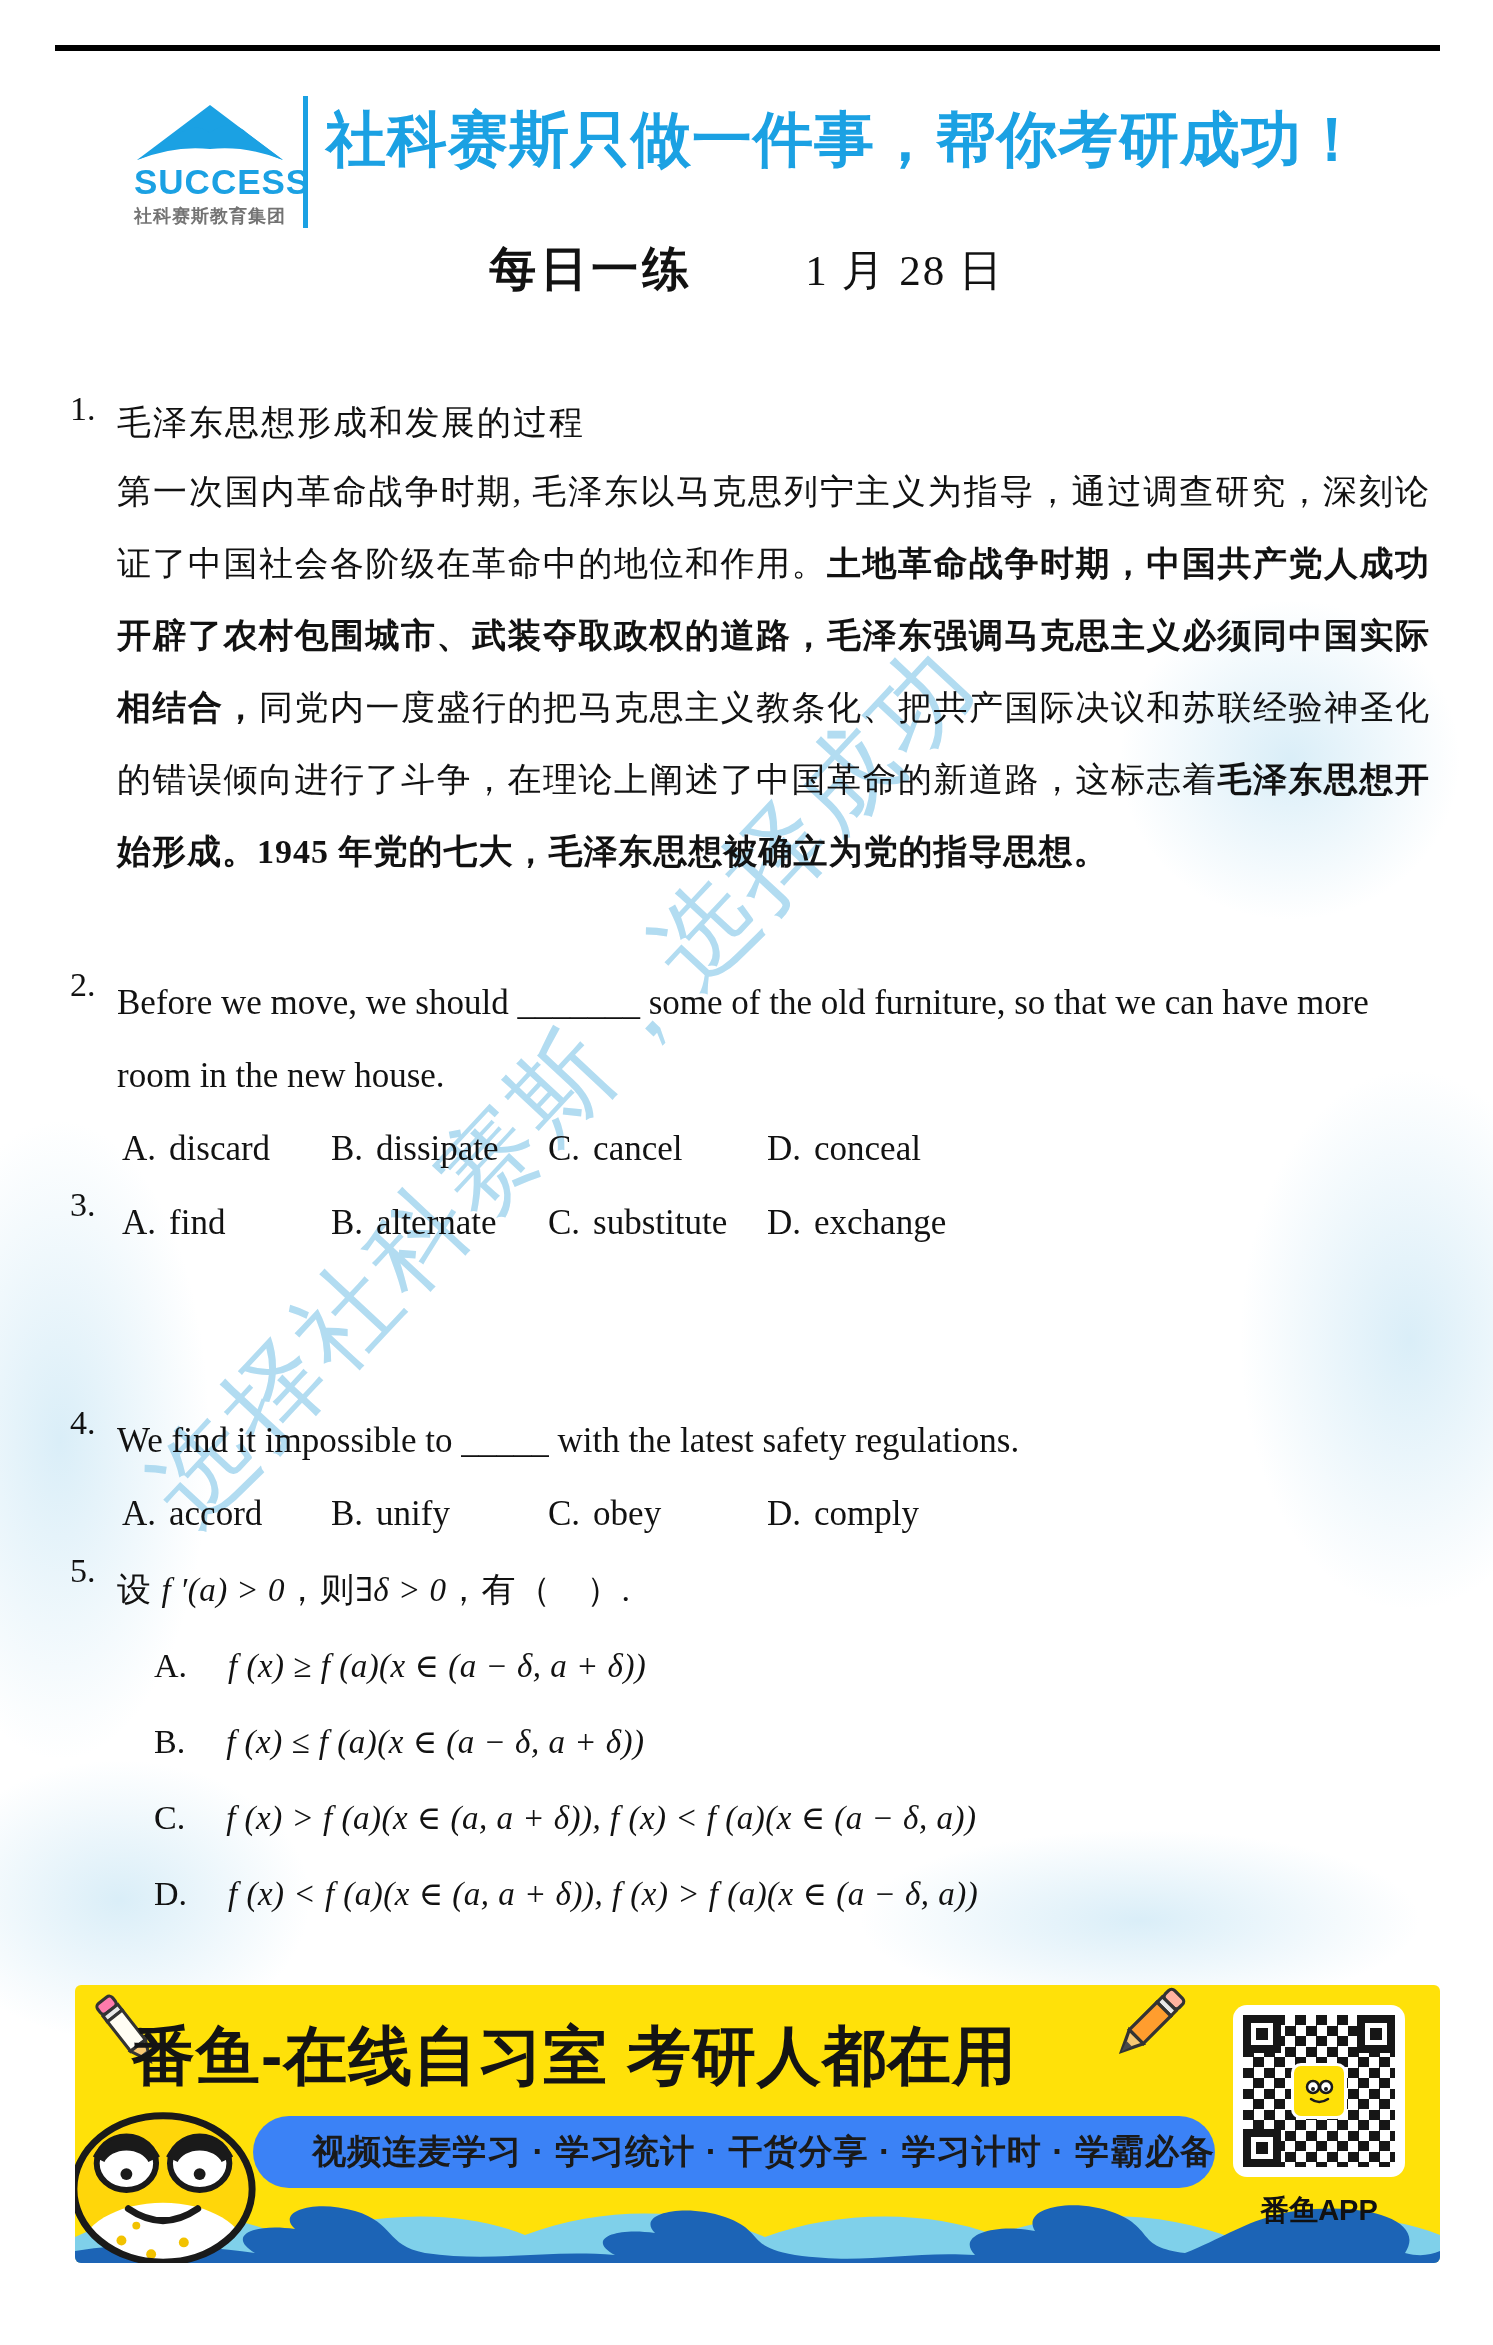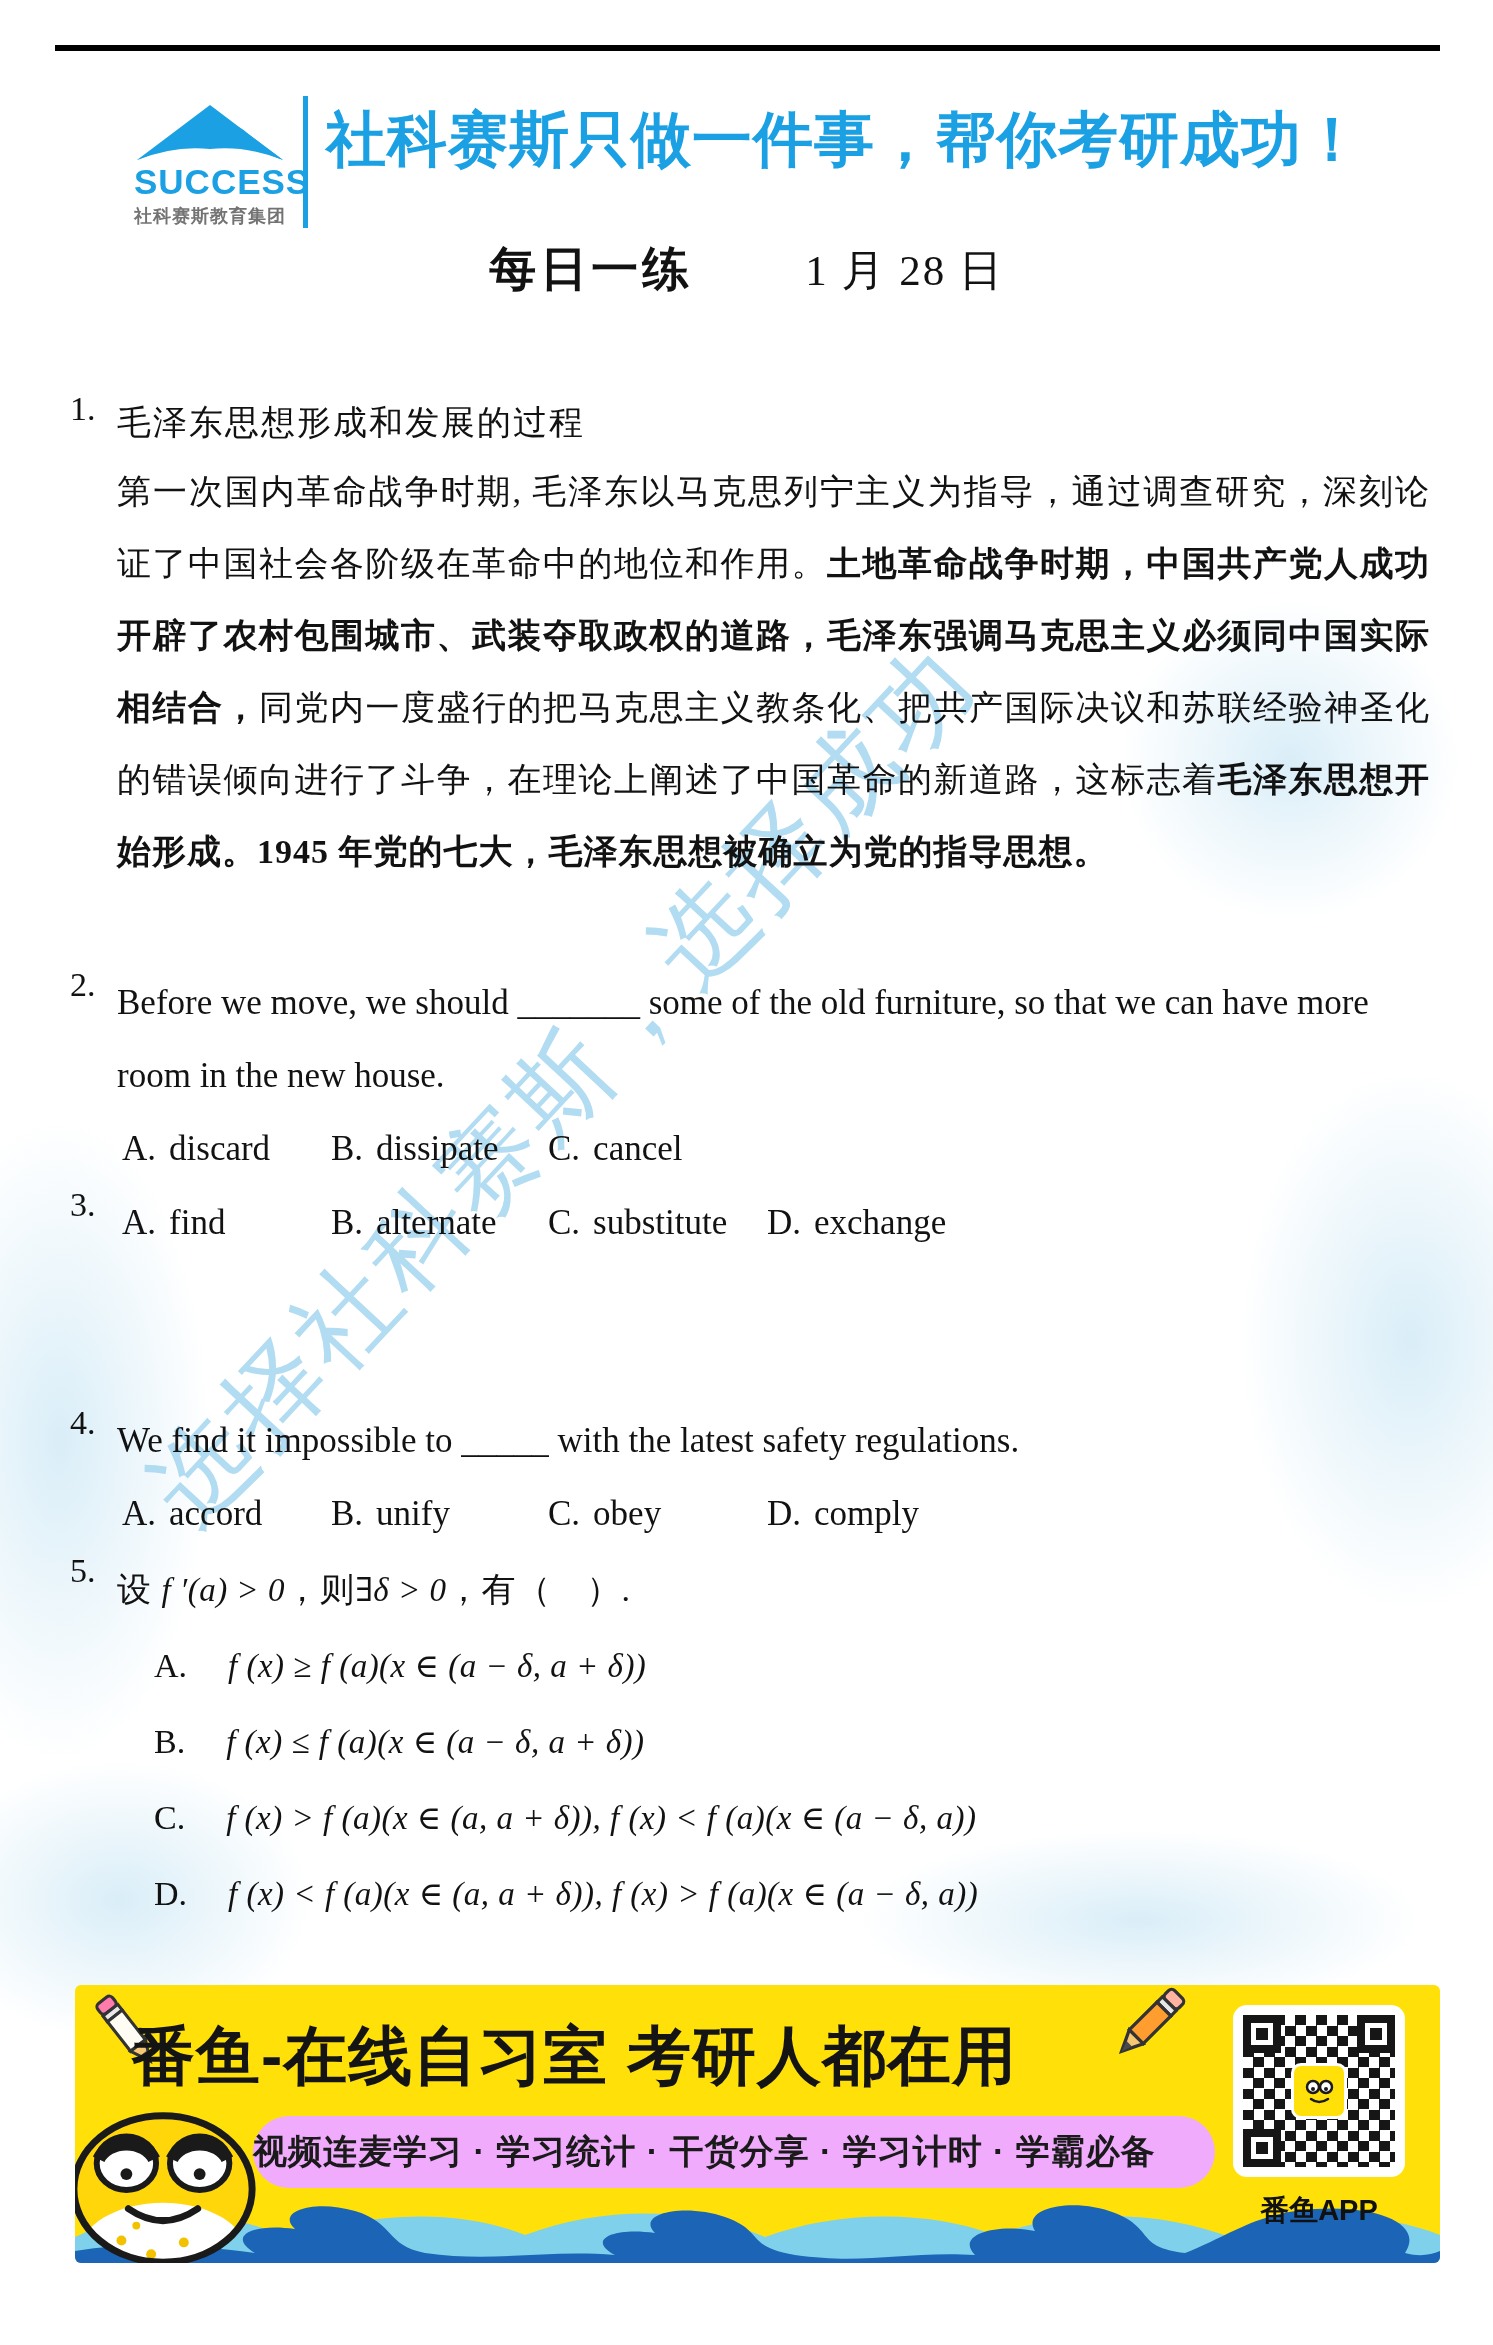--- a/index.html
+++ b/index.html
@@ -57,22 +57,22 @@
   .mathi{font-style:italic;font-size:33px;letter-spacing:.5px;}
   .q5-opt{margin-left:84px;font-size:34px;line-height:75px;display:flex;align-items:baseline;gap:28px;}
   .q5-opt .formula{font-style:italic;font-size:33px;letter-spacing:.5px;}
 
   
   .banner{position:absolute;left:75px;top:1985px;width:1365px;height:278px;background:#ffe109;
           border-radius:6px;overflow:hidden;z-index:2;
           font-family:"Liberation Sans","DejaVu Sans",sans-serif;}
   .banner-headline{position:absolute;left:56px;top:28px;font-size:64px;font-weight:bold;color:#141414;
                    letter-spacing:1px;white-space:nowrap;z-index:2;}
-  .banner-pill{position:absolute;left:178px;top:131px;width:962px;height:72px;background:#f0abfc;
-               border-radius:40px;display:flex;align-items:center;justify-content:flex-start;z-index:3;}
+  .banner-pill{position:absolute;left:178px;top:131px;width:962px;height:72px;background:#3b82f6;
+               border-radius:40px;display:flex;align-items:center;justify-content:flex-end;z-index:3;}
   .banner-pill-text{font-size:34px;font-weight:bold;color:#1a1a1a;letter-spacing:1px;white-space:nowrap;}
   .fish{position:absolute;left:-8px;top:116px;width:198px;height:168px;z-index:4;}
   .pencil-left{position:absolute;left:12px;top:2px;width:84px;height:94px;z-index:2;}
   .pencil-right{position:absolute;left:1028px;top:-8px;width:88px;height:98px;z-index:2;}
   .qr{position:absolute;left:1158px;top:20px;width:172px;height:172px;background:#fff;border-radius:14px;
       padding:10px;box-sizing:border-box;z-index:3;}
   .qr-pattern{position:relative;width:100%;height:100%;
               background:repeating-conic-gradient(#161616 0% 25%, #ffffff 25% 50%);
               background-size:21px 21px;}
   .qr-finder{position:absolute;width:38px;height:38px;border:8px solid #161616;background:#fff;box-sizing:border-box;}
@@ -121,20 +121,21 @@
     <p class="qpara"><span>第一次国内革命战争时期, 毛泽东以马克思列宁主义为指导，通过调查研究，深刻论证了中国社会各阶级在革命中的地位和作用。</span><span class="seg-b">土地革命战争时期，中国共产党人成功开辟了农村包围城市、武装夺取政权的道路，毛泽东强调马克思主义必须同中国实际相结合，</span><span>同党内一度盛行的把马克思主义教条化、把共产国际决议和苏联经验神圣化的错误倾向进行了斗争，在理论上阐述了中国革命的新道路，这标志着</span><span class="seg-b">毛泽东思想开始形成。1945 年党的七大，毛泽东思想被确立为党的指导思想。</span></p>
   </section>
 
   <section class="q" id="q2">
     <span class="qnum">2.</span>
     <p class="stem">Before we move, we should _______ some of the old furniture, so that we can have more room in the new house.</p>
     <div class="opts">
       <span><span class="opt-label">A.</span><span class="opt-text">discard</span></span>
       <span><span class="opt-label">B.</span><span class="opt-text">dissipate</span></span>
       <span><span class="opt-label">C.</span><span class="opt-text">cancel</span></span>
+      <span><span class="opt-label">D.</span><span class="opt-text">conceal</span></span>
     </div>
   </section>
 
   <section class="q" id="q3">
     <span class="qnum">3.</span>
     <div class="opts">
       <span><span class="opt-label">A.</span><span class="opt-text">find</span></span>
       <span><span class="opt-label">B.</span><span class="opt-text">alternate</span></span>
       <span><span class="opt-label">C.</span><span class="opt-text">substitute</span></span>
       <span><span class="opt-label">D.</span><span class="opt-text">exchange</span></span>

